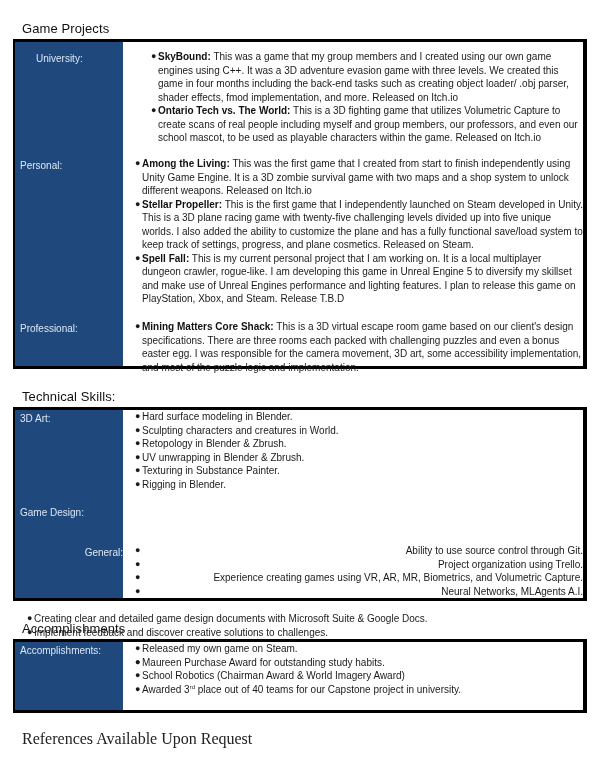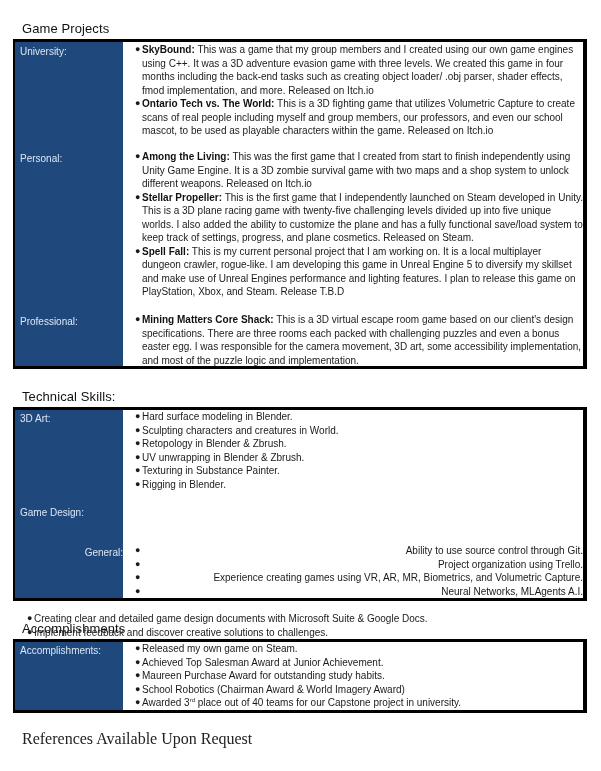--- a/index.html
+++ b/index.html
@@ -22,21 +22,21 @@
   .footer { position:absolute; left:22px; top:730px; font-family:"Liberation Serif", serif;
             font-size:16px; color:#222; }
   sup { font-size:6px; line-height:0; }
 </style>
 </head>
 <body>
 
 <div class="section-title" style="top:21px;">Game Projects</div>
 <div class="table" style="top:39px; height:324px;">
   <div class="blue-col"></div>
-  <div class="row" style="height:107px; padding-top:1px;">
+  <div class="row" style="height:107px; padding-top:8px;margin-left:16px;">
     <div class="label">University:</div>
     <div class="content">
       <ul>
         <li><span class="bullet">●</span><b>SkyBound:</b><span> This was a game that my group members and I created using our own game engines using C++. It was a 3D adventure evasion game with three levels. We created this game in four months including the back-end tasks such as creating object loader/ .obj parser, shader effects, fmod implementation, and more. Released on Itch.io</span></li>
         <li><span class="bullet">●</span><b>Ontario Tech vs. The World:</b><span> This is a 3D fighting game that utilizes Volumetric Capture to create scans of real people including myself and group members, our professors, and even our school mascot, to be used as playable characters within the game. Released on Itch.io</span></li>
       </ul>
     </div>
   </div>
   <div class="row" style="height:163px;">
     <div class="label">Personal:</div>
@@ -97,21 +97,21 @@
 </div>
 
 <div class="section-title" style="top:621px;">Accomplishments</div>
 <div class="table" style="top:639px; height:68px;">
   <div class="blue-col"></div>
   <div class="row" style="height:68px; padding-top:0;">
     <div class="label">Accomplishments:</div>
     <div class="content">
       <ul>
         <li><span class="bullet">●</span><span>Released my own game on Steam.</span></li>
-        <li><span class="bullet">●</span><span>Achieved Top Salesman Award at Junior Achievement.</span></li>
+        <li><span class="bullet">●</span></li>
         <li><span class="bullet">●</span><span>Maureen Purchase Award for outstanding study habits.</span></li>
         <li><span class="bullet">●</span><span>School Robotics (Chairman Award &amp; World Imagery Award)</span></li>
         <li><span class="bullet">●</span><span>Awarded 3</span><sup>rd</sup><span> place out of 40 teams for our Capstone project in university.</span></li>
       </ul>
     </div>
   </div>
 </div>
 
 <div class="footer">References Available Upon Request</div>
 

